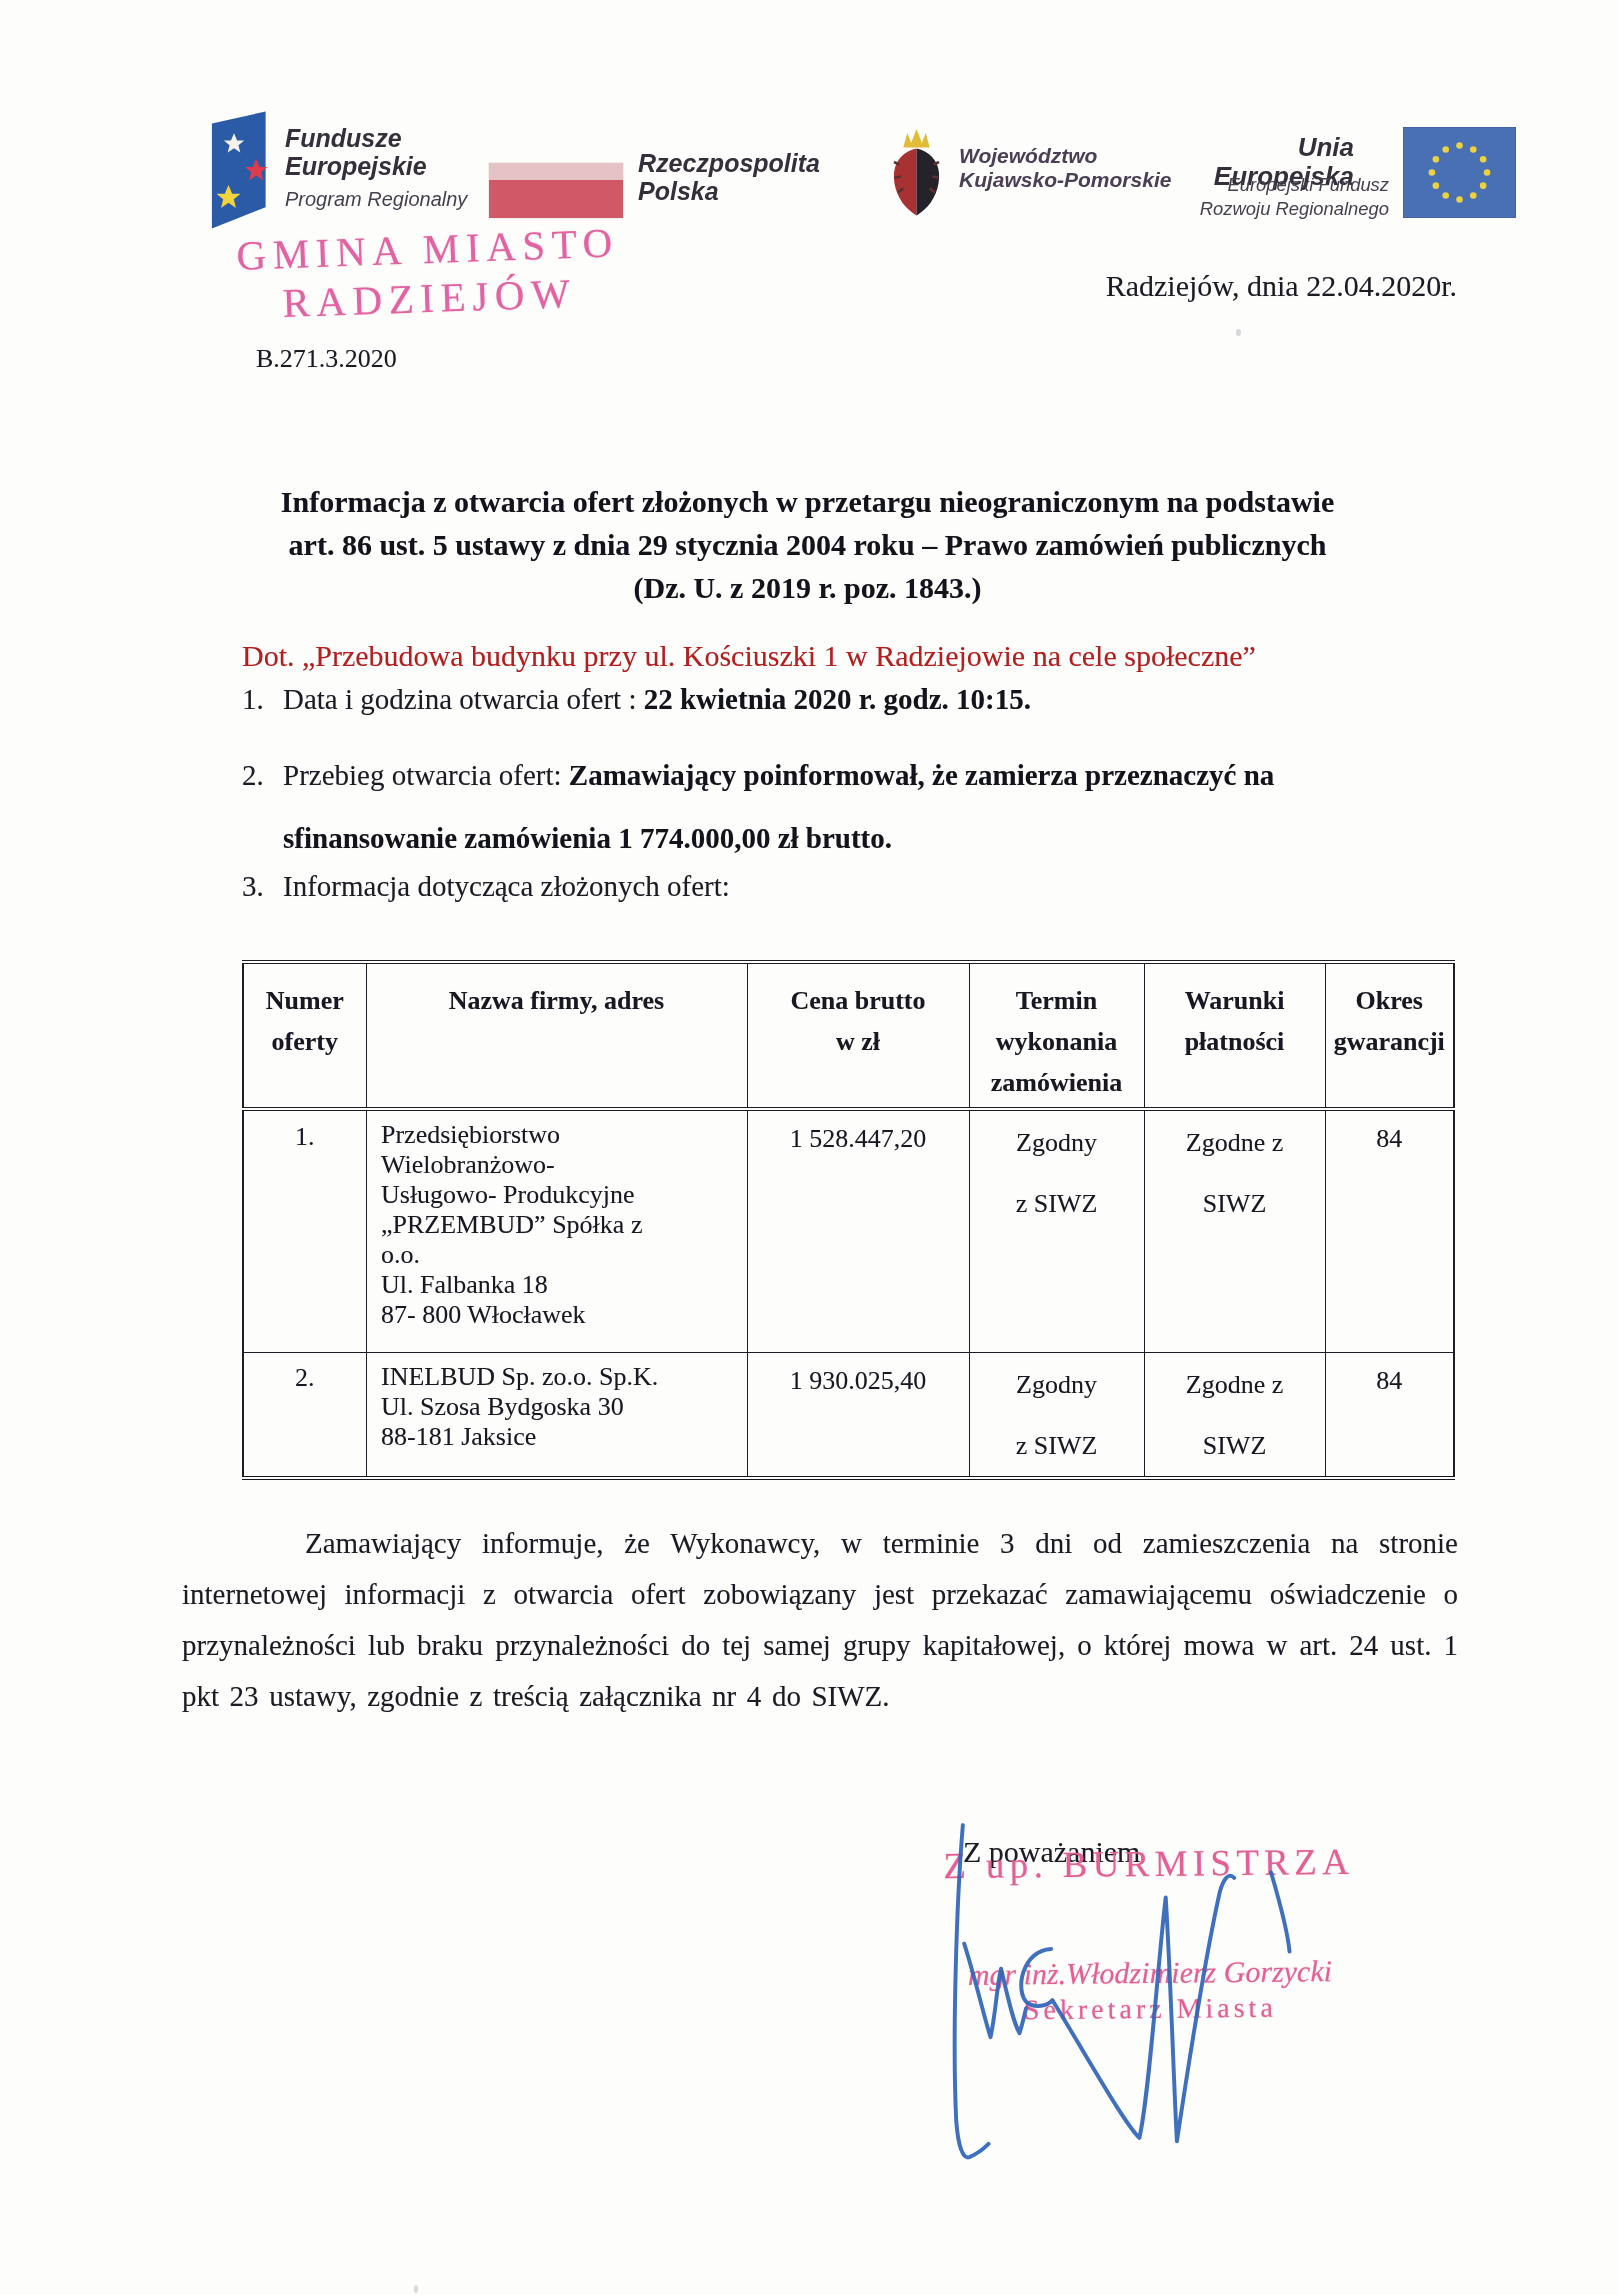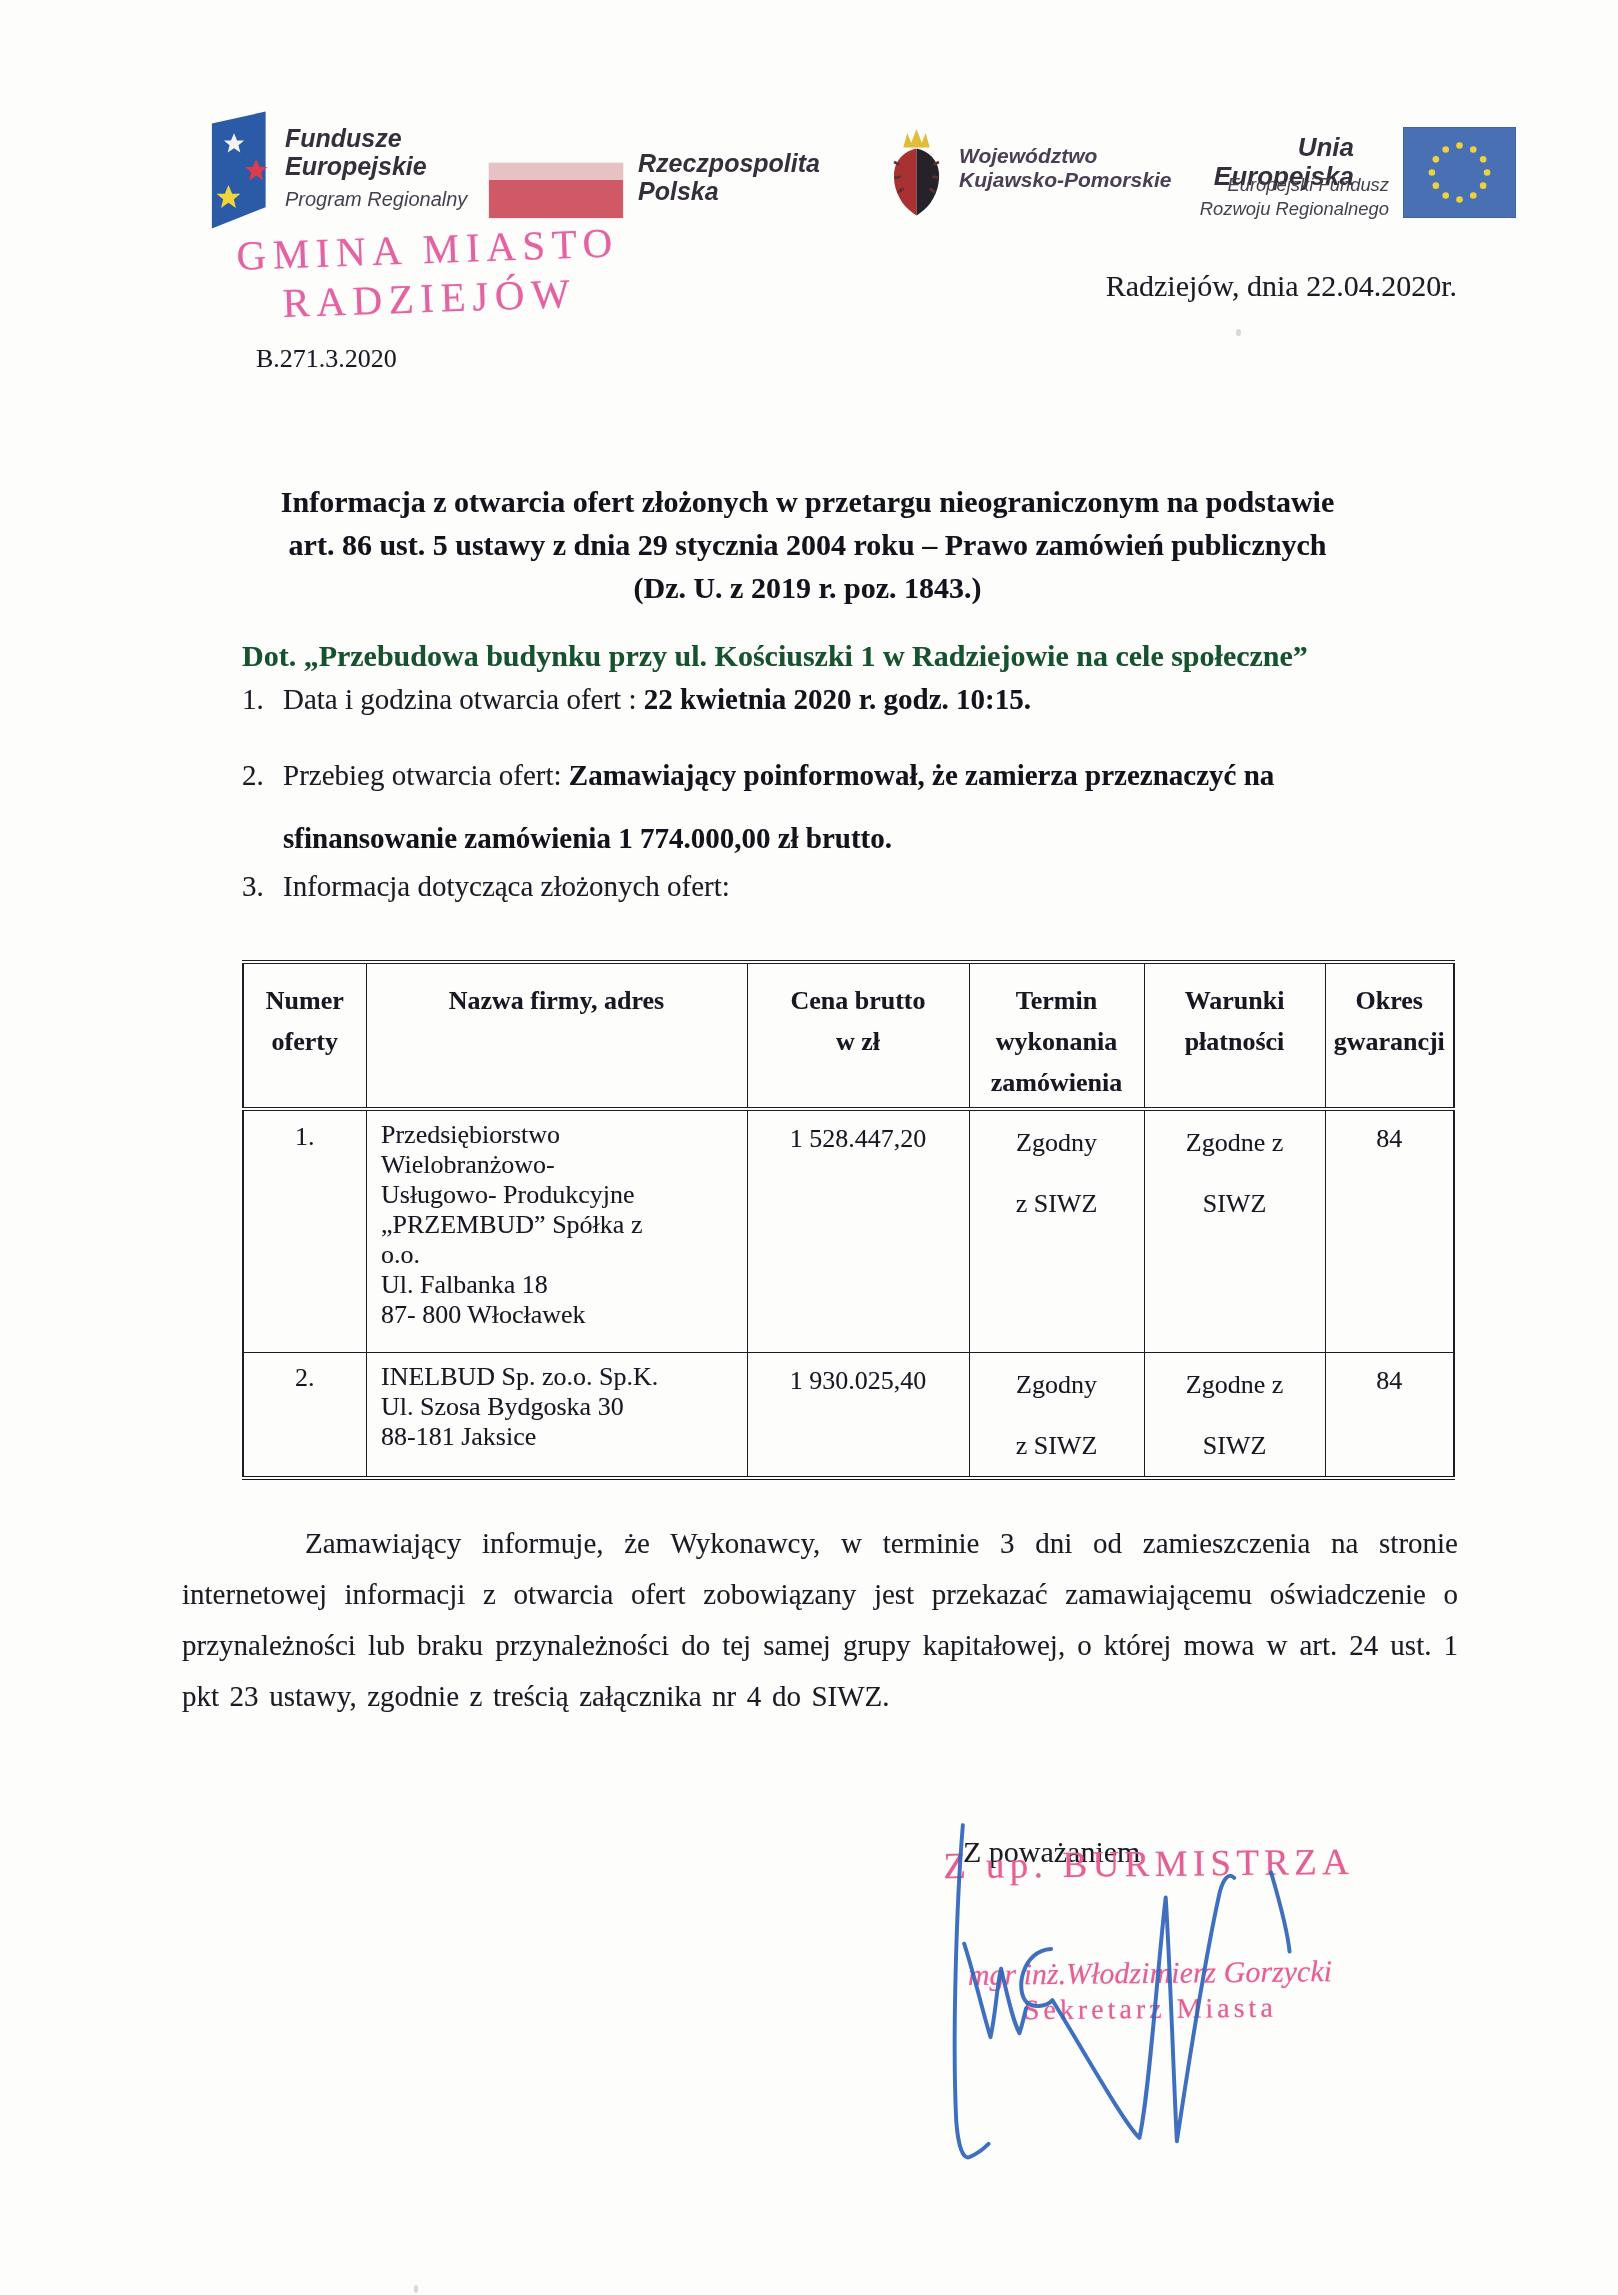--- a/index.html
+++ b/index.html
@@ -20,21 +20,21 @@
 
   
   .stamp-pink{
     color:#e0569a;opacity:.92;letter-spacing:6.6px;font-weight:400;
     text-shadow:0 0 1.3px rgba(224,86,154,.5);
   }
   .stamp2{color:#e36094;text-shadow:0 0 1.3px rgba(227,96,148,.45);}
 
   
   .title-block{font-size:30px;font-weight:700;line-height:43px;text-align:center;color:#13131c;}
-  .subject{font-size:30px;font-weight:700;color:#14532d;}
+  .subject{font-size:30px;font-weight:400;color:#b91c1c;}
   .body45{font-size:29px;}
   .bold{font-weight:700;color:#13131c;}
   .list-row{display:flex;}
   .list-no{width:41px;flex:none;}
 
   
   table.offers{
     border-collapse:collapse;table-layout:fixed;width:1212px;
     font-size:26px;color:#181822;
   }

